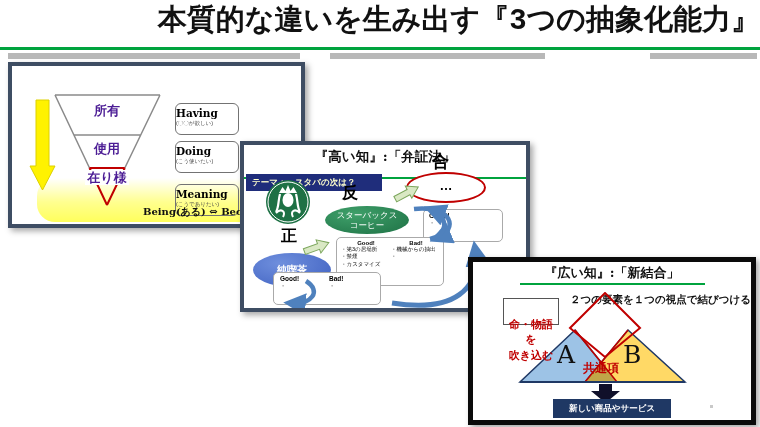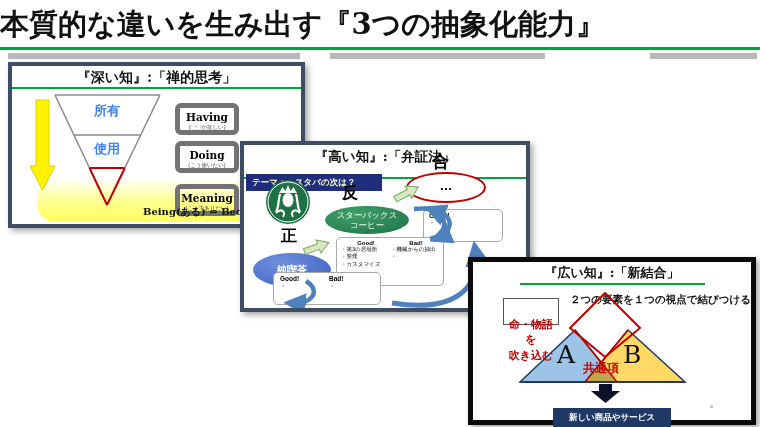--- a/index.html
+++ b/index.html
@@ -3,37 +3,37 @@
 <meta charset="utf-8">
 <style>
   html,body{margin:0;padding:0;background:#fff;}
   #screen{position:relative;width:760px;height:427px;background:#fff;overflow:hidden;
           font-family:"Liberation Sans", sans-serif;}
   .abs{position:absolute;}
   .serif{font-family:"DejaVu Serif","Liberation Serif",serif;}
 
   
   #page-header{position:absolute;left:0;top:0;width:760px;height:47px;}
-  #page-title{width:100%;text-align:left;font-size:29px;font-weight:bold;color:#111;
-              padding-top:5px;letter-spacing:0px;}
+  #page-title{width:100%;text-align:right;font-size:29px;font-weight:bold;color:#111;
+              letter-spacing:0px;font-family:Liberation Mono, monospace;}
   #title-rule{position:absolute;left:0;top:47px;width:760px;height:3px;background:var(--accent_green);}
   .bg-strip{position:absolute;top:53px;height:6px;background:#ababab;opacity:.85;}
 
   
   .slide{position:absolute;background:#fff;box-shadow:3px 3px 6px rgba(0,0,0,.35);}
   .slide-title{width:100%;text-align:center;font-weight:bold;color:#111;}
 
   
   #slide-deep{left:8px;top:62px;width:289px;height:158px;border:4px solid var(--slide_border);z-index:1;}
   #slide-deep .slide-title{font-size:14px;padding-top:3px;height:23px;border-bottom:2px solid var(--accent_green);box-sizing:border-box;}
   #deep-glow{left:25px;top:112px;right:2px;bottom:2px;border-radius:18px;
              background:linear-gradient(to top,#ffff5c 0%,#ffff8f 45%,rgba(255,255,150,0) 100%);}
-  .funnel-label{left:55px;width:80px;text-align:center;font-size:13px;font-weight:bold;color:#3b82f6;}
+  .funnel-label{left:55px;width:80px;text-align:center;font-size:13px;font-weight:bold;color:#4c1d95;}
   .funnel-label span{background:#fff;padding:0 2px;}
-  .aspect-box{left:163px;width:64px;border:5px solid #737373;border-radius:6px;background:#fff;text-align:center;box-sizing:border-box;}
+  .aspect-box{left:163px;width:64px;border:1px solid #737373;border-radius:6px;background:#fff;text-align:left;box-sizing:border-box;}
   .aspect-label{font-size:10.5px;font-weight:bold;margin-top:3px;}
   .aspect-sub{font-size:5.5px;color:#444;margin-top:1px;}
   #deep-footer{left:131px;top:139px;font-size:10px;font-weight:bold;white-space:nowrap;color:#111;}
 
   
   #slide-high{left:240px;top:141px;width:282px;height:163px;border:4px solid var(--slide_border);z-index:2;}
   #slide-high .slide-title{font-size:13.5px;padding-top:3px;height:34px;border-bottom:2px solid var(--accent_green);box-sizing:border-box;}
   #synthesis-label{left:188px;top:5px;font-size:17px;font-weight:bold;}
   #theme-banner{left:2px;top:29px;width:136px;height:17px;background:var(--navy_banner);color:#FFFFCC;
                 font-size:8.5px;font-weight:bold;line-height:17px;padding-left:6px;box-sizing:border-box;white-space:nowrap;}
@@ -67,21 +67,21 @@
   #slide-wide .slide-title{font-size:13px;padding-top:2px;}
   #wide-underline{width:185px;height:2px;background:var(--accent_green);margin:1px auto 0;}
   #wide-subtitle{width:100%;text-align:right;font-size:10.5px;font-weight:bold;margin-top:8px;color:#111;}
   #wide-callout{left:30px;top:36px;width:56px;height:27px;border:1px solid #555;background:#fff;
                 text-align:center;color:var(--red_accent);font-weight:bold;font-size:11px;line-height:1.4;
                 box-sizing:border-box;padding-top:18px;z-index:2;}
   #wide-diagram{left:0;top:30px;}
   .tri-letter{font-size:25px;color:#111;z-index:2;}
   #common-label{left:104px;top:98px;width:48px;text-align:center;font-size:12px;font-weight:bold;color:var(--red_accent);z-index:2;}
   #result-box{left:80px;top:137px;width:118px;height:19px;background:var(--navy_box);color:#fff;
-              font-size:8.5px;font-weight:bold;text-align:center;line-height:19px;margin-top:9px;}
+              font-size:8.5px;font-weight:bold;text-align:center;line-height:19px;}
   #page-dot{right:38px;bottom:12px;width:3px;height:3px;background:#c9c9c9;}
 </style>
 </head>
 <body>
 
 <div id="screen">
 
   <div id="page-header">
     <div id="page-title" class="serif">本質的な違いを生み出す『3つの抽象化能力』</div>
   </div>
@@ -92,34 +92,36 @@
 
   <div id="slide-deep" class="slide">
     <div id="deep-glow" class="abs"></div>
     <svg class="abs" style="left:0;top:0;" width="289" height="158" viewBox="0 0 289 158">
       <polygon points="24,34 37,34 37,100 43,100 30.5,124 18,100 24,100" style="fill:var(--highlight_yellow);stroke:#dcd000;stroke-width:1"></polygon>
       <path d="M43,29 H148 M43,29 L77.5,102 M148,29 L112.8,102 M61.9,69 H128.7" stroke="#8a8a8a" stroke-width="1.5" fill="none"></path>
       <path d="M77.5,102 H112.8 M77.5,102 L95,139 M112.8,102 L95,139" style="stroke:var(--red_accent)" stroke-width="2" fill="none"></path>
     </svg>
     <div class="abs funnel-label serif" style="top:36px;">所有</div>
     <div class="abs funnel-label serif" style="top:74px;text-align:center;">使用</div>
+    <div class="abs funnel-label serif" style="top:103px;">
+      <span>在り様</span>
+    </div>
     <div class="abs aspect-box" style="top:37px;height:32px;">
       <div class="aspect-label serif">Having</div>
       <div class="aspect-sub">(〇〇が欲しい)</div>
     </div>
     <div class="abs aspect-box" style="top:75px;height:32px;">
       <div class="aspect-label serif">Doing</div>
       <div class="aspect-sub">(こう使いたい)</div>
     </div>
     <div class="abs aspect-box" style="top:118px;height:32px;background:transparent;">
       <div class="aspect-label serif">Meaning</div>
       <div class="aspect-sub">(こうでありたい)</div>
     </div>
     <div class="abs serif" id="deep-footer">Being(ある) ⇔ Becom</div>
-    <div class="slide-title serif">『深い知』:「禅的思考」</div>
   </div>
 
   <div id="slide-high" class="slide">
     <div class="slide-title serif">『高い知』:「弁証法」</div>
     <div class="abs serif" id="synthesis-label">合</div>
     <div class="abs serif" id="theme-banner">テーマ：　スタバの次は？</div>
     <div class="abs" id="synthesis-ellipse">…</div>
     <div class="abs serif" id="antithesis-label">反</div>
     <div class="abs" id="starbucks-ellipse">
       <div>スターバックス</div>

